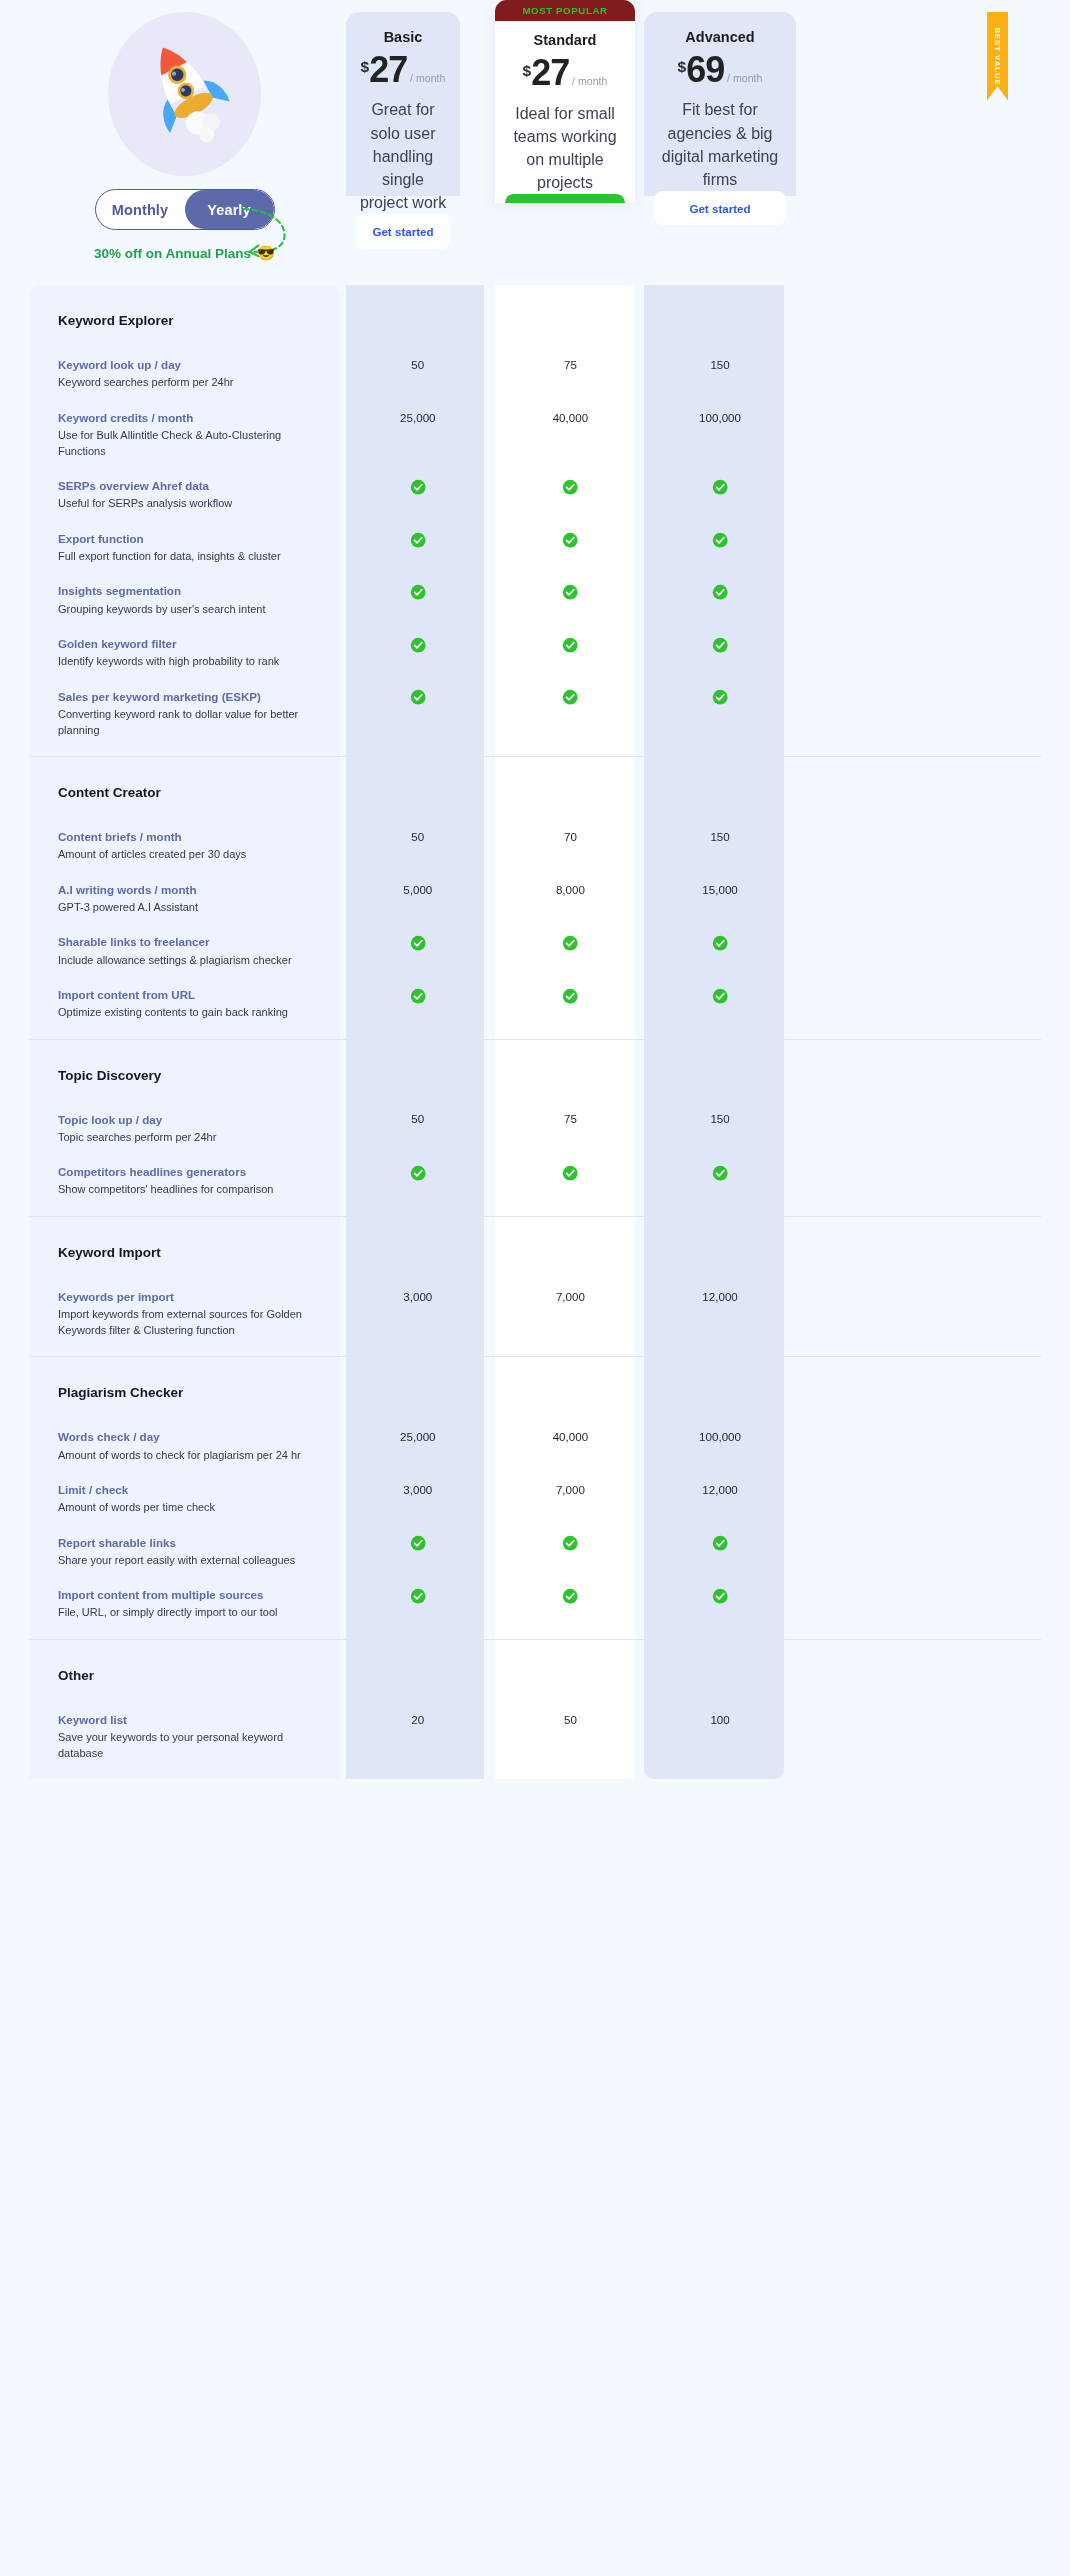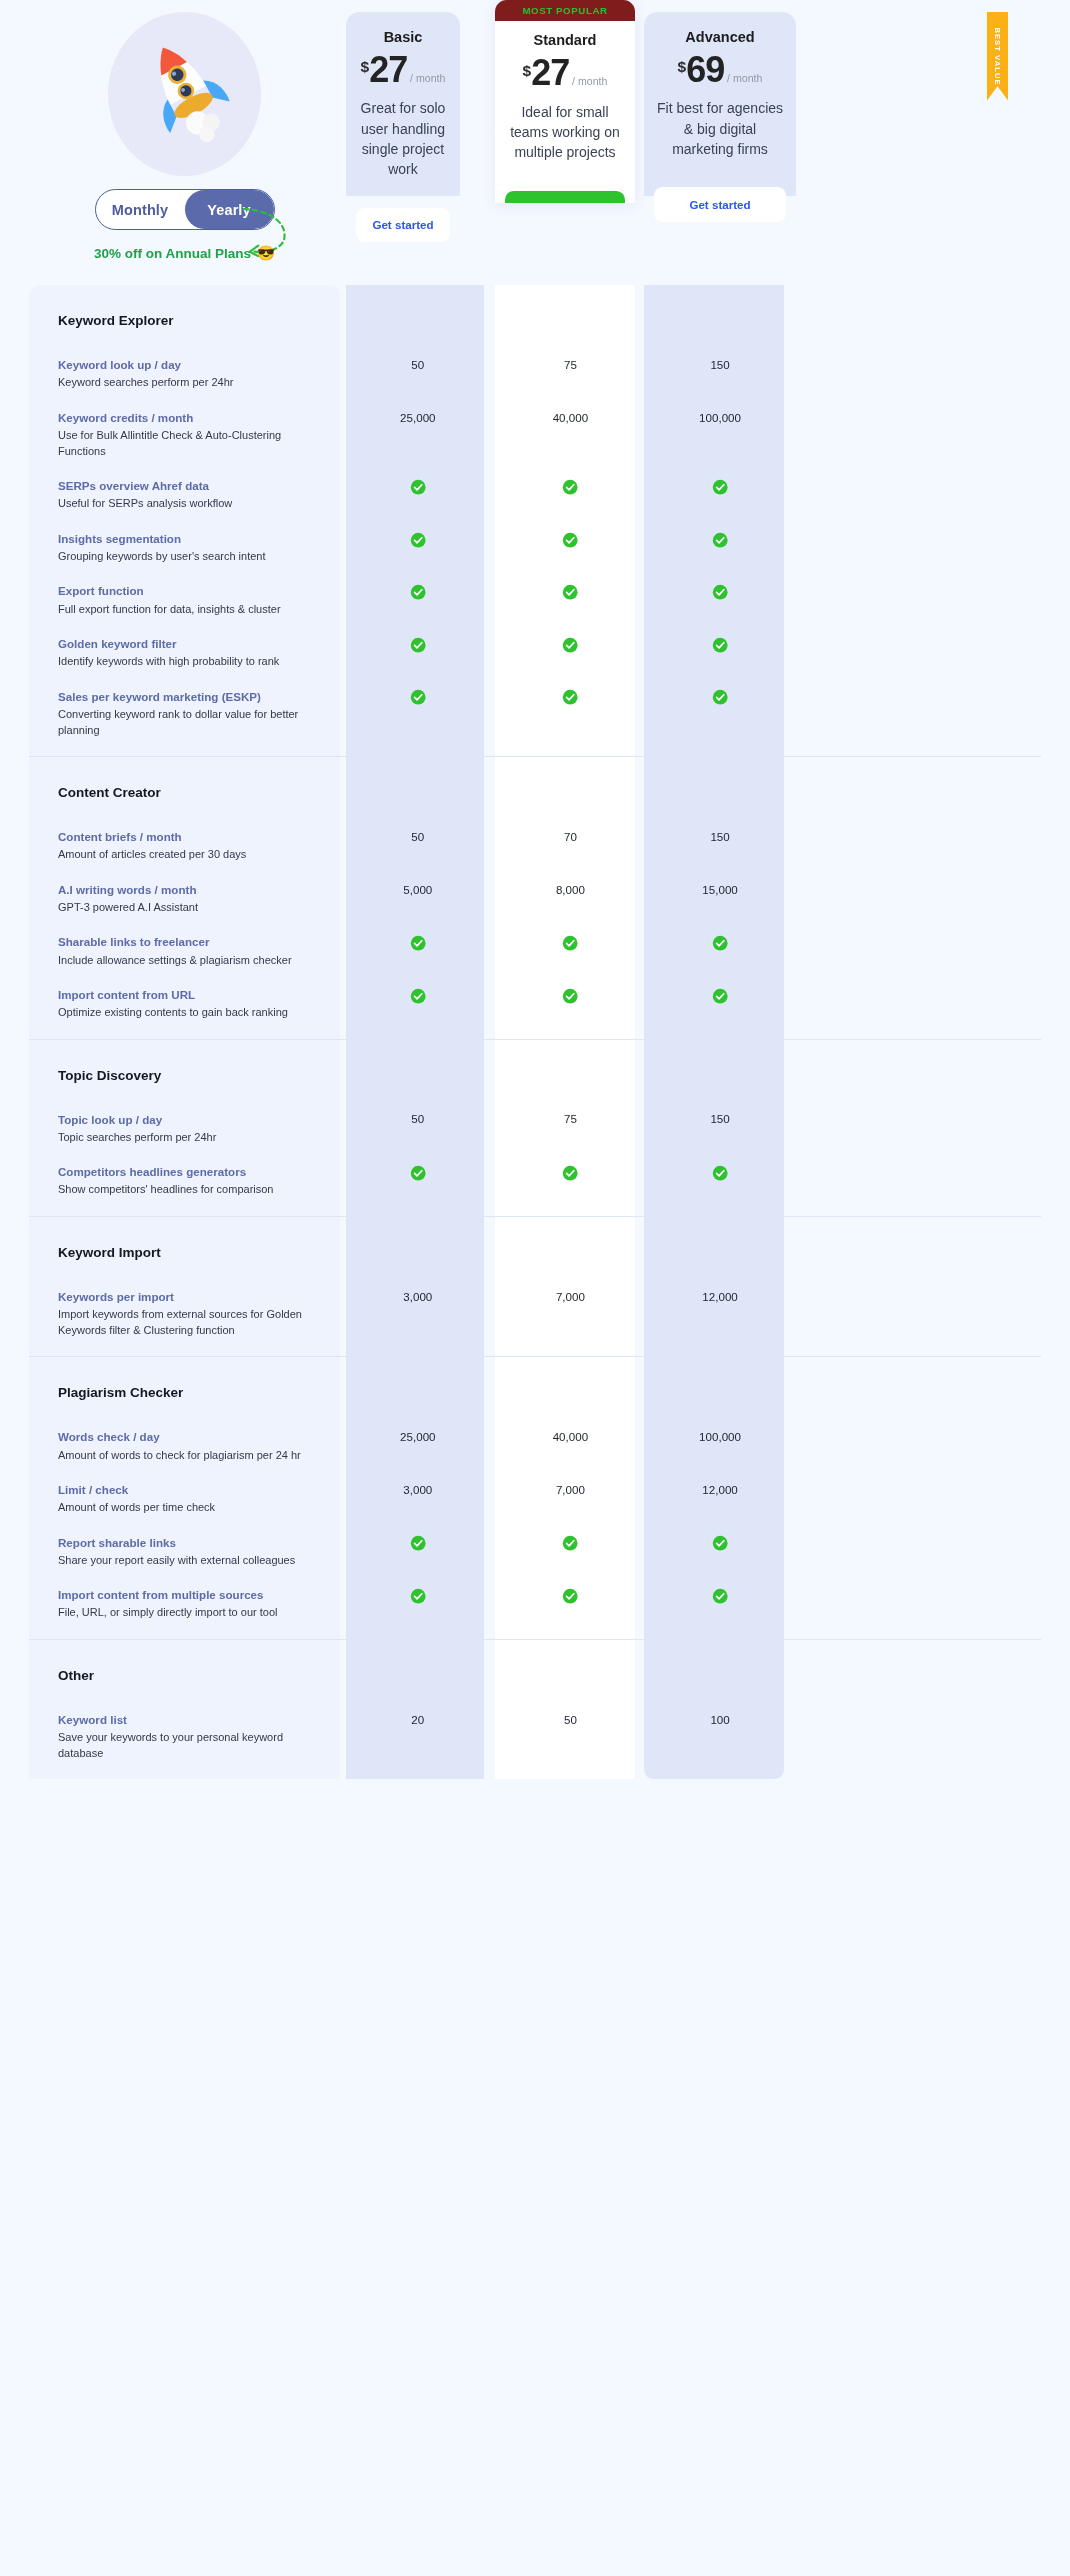--- a/index.html
+++ b/index.html
@@ -167,24 +167,24 @@
     color: #232323;
     line-height: .95;
     letter-spacing: -1px;
   }
   .per {
     font-size: 10.6px;
     color: #9499a5;
     margin-left: 2.9px;
   }
   .plan-desc {
-    font-size: 14px;
+    font-size: 16px;
     line-height: 1.45;
     color: #3a4254;
-    margin-bottom: 28px;
+    margin-bottom: 0;
     padding: 0 1.9px;
   }
   .cta {
     display: block;
     width: 100%;
     border: none;
     border-radius: 8.7px;
     padding: 10.6px 0;
     font-size: 11.6px;
     font-weight: 700;
@@ -428,46 +428,46 @@
             </div>
             <div class="fcell-val v-adv">
               <svg class="check" viewBox="0 0 20 20" aria-hidden="true">
                 <circle cx="10" cy="10" r="9" fill="#2fc22f"></circle>
                 <path d="M5.6 10.3 L8.6 13.2 L14.4 7" fill="none" stroke="#ffffff" stroke-width="2.1" stroke-linecap="round" stroke-linejoin="round"></path>
               </svg>
             </div>
           </div>
           <div class="frow">
             <div class="fcell-label">
+              <div class="f-name">Export function</div>
+              <div class="f-desc">Full export function for data, insights &amp; cluster</div>
+            </div>
+            <div class="fcell-val v-basic">
+              <svg class="check" viewBox="0 0 20 20" aria-hidden="true">
+                <circle cx="10" cy="10" r="9" fill="#2fc22f"></circle>
+                <path d="M5.6 10.3 L8.6 13.2 L14.4 7" fill="none" stroke="#ffffff" stroke-width="2.1" stroke-linecap="round" stroke-linejoin="round"></path>
+              </svg>
+            </div>
+            <div class="fcell-val v-std">
+              <svg class="check" viewBox="0 0 20 20" aria-hidden="true">
+                <circle cx="10" cy="10" r="9" fill="#2fc22f"></circle>
+                <path d="M5.6 10.3 L8.6 13.2 L14.4 7" fill="none" stroke="#ffffff" stroke-width="2.1" stroke-linecap="round" stroke-linejoin="round"></path>
+              </svg>
+            </div>
+            <div class="fcell-val v-adv">
+              <svg class="check" viewBox="0 0 20 20" aria-hidden="true">
+                <circle cx="10" cy="10" r="9" fill="#2fc22f"></circle>
+                <path d="M5.6 10.3 L8.6 13.2 L14.4 7" fill="none" stroke="#ffffff" stroke-width="2.1" stroke-linecap="round" stroke-linejoin="round"></path>
+              </svg>
+            </div>
+          </div>
+          <div class="frow">
+            <div class="fcell-label">
               <div class="f-name">Insights segmentation</div>
               <div class="f-desc">Grouping keywords by user's search intent</div>
-            </div>
-            <div class="fcell-val v-basic">
-              <svg class="check" viewBox="0 0 20 20" aria-hidden="true">
-                <circle cx="10" cy="10" r="9" fill="#2fc22f"></circle>
-                <path d="M5.6 10.3 L8.6 13.2 L14.4 7" fill="none" stroke="#ffffff" stroke-width="2.1" stroke-linecap="round" stroke-linejoin="round"></path>
-              </svg>
-            </div>
-            <div class="fcell-val v-std">
-              <svg class="check" viewBox="0 0 20 20" aria-hidden="true">
-                <circle cx="10" cy="10" r="9" fill="#2fc22f"></circle>
-                <path d="M5.6 10.3 L8.6 13.2 L14.4 7" fill="none" stroke="#ffffff" stroke-width="2.1" stroke-linecap="round" stroke-linejoin="round"></path>
-              </svg>
-            </div>
-            <div class="fcell-val v-adv">
-              <svg class="check" viewBox="0 0 20 20" aria-hidden="true">
-                <circle cx="10" cy="10" r="9" fill="#2fc22f"></circle>
-                <path d="M5.6 10.3 L8.6 13.2 L14.4 7" fill="none" stroke="#ffffff" stroke-width="2.1" stroke-linecap="round" stroke-linejoin="round"></path>
-              </svg>
-            </div>
-          </div>
-          <div class="frow">
-            <div class="fcell-label">
-              <div class="f-name">Export function</div>
-              <div class="f-desc">Full export function for data, insights &amp; cluster</div>
             </div>
             <div class="fcell-val v-basic">
               <svg class="check" viewBox="0 0 20 20" aria-hidden="true">
                 <circle cx="10" cy="10" r="9" fill="#2fc22f"></circle>
                 <path d="M5.6 10.3 L8.6 13.2 L14.4 7" fill="none" stroke="#ffffff" stroke-width="2.1" stroke-linecap="round" stroke-linejoin="round"></path>
               </svg>
             </div>
             <div class="fcell-val v-std">
               <svg class="check" viewBox="0 0 20 20" aria-hidden="true">
                 <circle cx="10" cy="10" r="9" fill="#2fc22f"></circle>

